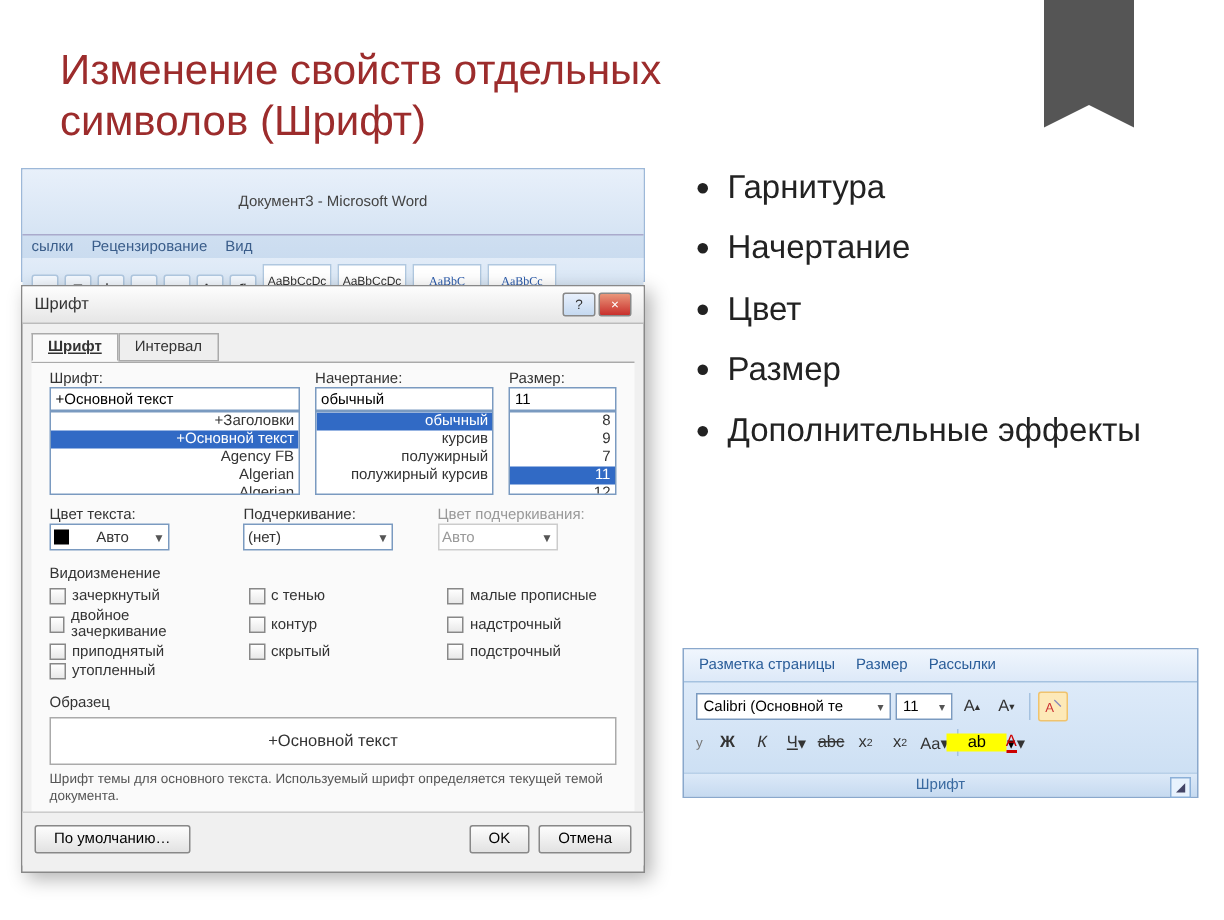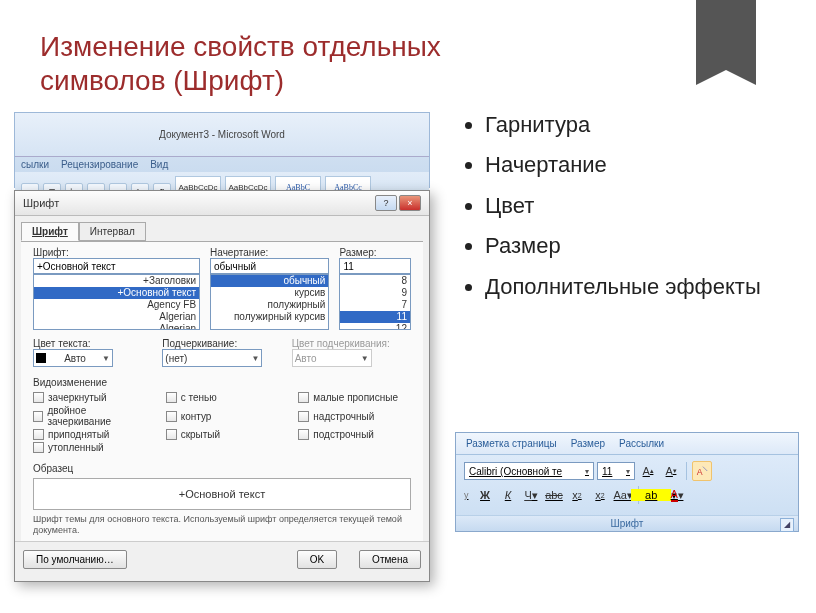--- a/index.html
+++ b/index.html
@@ -49,28 +49,28 @@
   .fx-grid { display: grid; grid-template-columns: repeat(3, 1fr); gap: 2px 20px; }
   .chk { display: flex; align-items: center; gap: 4px; font-size: 10px; }
   .chk-box { width: 11px; height: 11px; border: 1px solid #888; background: linear-gradient(#fff,#e8e8e8); }
   
   .sample { margin-top: 4px; }
   .sample-box { border: 1px solid #aaa; background: #fff; height: 32px; display: flex; align-items: center; justify-content: center; font-size: 11px; margin-top: 2px; }
   .sample-note { font-size: 9px; color: #555; margin-top: 4px; line-height: 1.2; }
   
   .dlg-footer { display: flex; justify-content: space-between; padding: 8px; border-top: 1px solid #ccc; background: #f0f0f0; }
   .btn { border: 1px solid #888; background: linear-gradient(#fdfdfd,#e2e2e2); padding: 3px 12px; font-size: 10px; border-radius: 2px; }
-  .btn-row { display: flex; gap: 22px; }
+  .btn-row { display: flex; gap: 6px; }
   
   .bullets { position: absolute; top: 112px; left: 465px; width: 320px; font-size: 22px; color: #222; }
   .bullets li { list-style: disc; margin: 0 0 14px 20px; line-height: 1.2; }
   
   .mini-ribbon { position: absolute; top: 432px; left: 455px; width: 344px; border: 1px solid #8aa8cc; background: linear-gradient(#e3eefb,#c9ddf2); font-size: 10px; }
   .mini-tabs { display: flex; gap: 14px; padding: 5px 10px; color: #2a5d99; border-bottom: 1px solid #a5c2e0; background: linear-gradient(#f0f6fd,#dde9f8); }
-  .mini-body { padding: 6px 8px; text-decoration: underline; }
+  .mini-body { padding: 6px 8px; }
   .mini-row { display: flex; align-items: center; gap: 3px; margin-bottom: 4px; }
   .font-combo { border: 1px solid #7a9ac0; background: #fff; padding: 1px 4px; width: 130px; height: 18px; display: flex; align-items: center; justify-content: space-between; font-size: 10px; }
   .size-combo { border: 1px solid #7a9ac0; background: #fff; padding: 1px 4px; width: 38px; height: 18px; display: flex; align-items: center; justify-content: space-between; font-size: 10px; }
   .mini-btn { width: 20px; height: 20px; border: 1px solid transparent; display: flex; align-items: center; justify-content: center; font-size: 11px; color: #333; background: transparent; border-radius: 2px; }
   .mini-btn svg { width: 14px; height: 14px; }
   .sep { width: 1px; height: 18px; background: #a5c2e0; margin: 0 2px; }
   .mini-group-label { text-align: center; color: #3a6aa0; padding: 2px 0; border-top: 1px solid #b8d0e8; background: linear-gradient(#dce9f8, #c6daf0); font-size: 10px; position: relative; }
   .launcher { position: absolute; right: 4px; top: 2px; width: 14px; height: 14px; border: 1px solid #8cb0d8; background: #e8f2fd; font-size: 8px; text-align: center; line-height: 12px; color: #446; }
 </style>
 </head>

